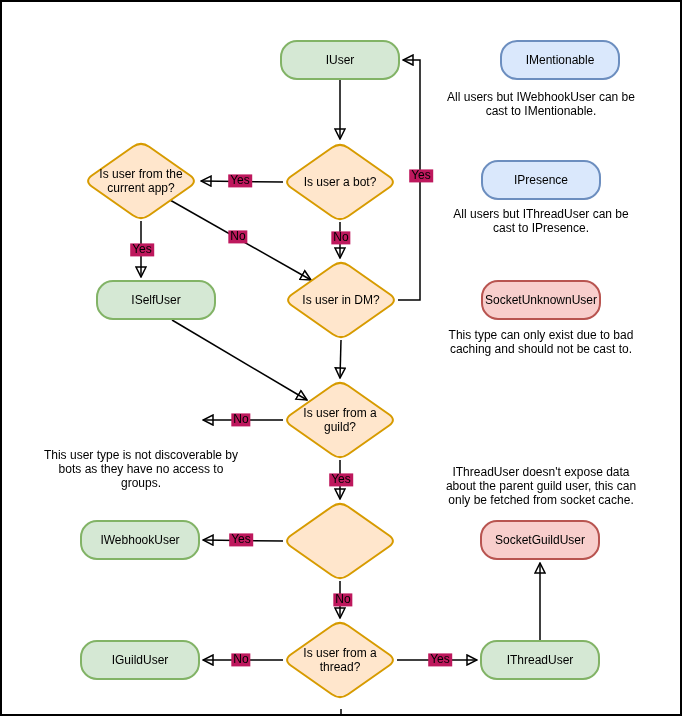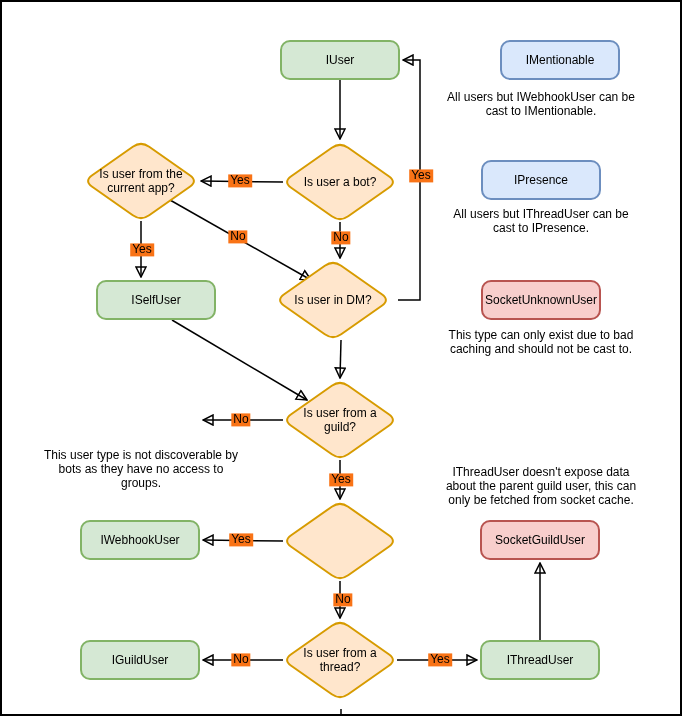--- a/index.html
+++ b/index.html
@@ -9,37 +9,37 @@
     overflow:hidden;
   }
   .frame {
     position:absolute; left:0; top:0; width:678px; height:712px;
     border:2px solid #000; pointer-events:none;
   }
   .edges { position:absolute; left:0; top:0; width:682px; height:722px; }
   .edges path { stroke:#000000; stroke-width:1.5; fill:none; }
   .node {
     position:absolute; width:120px; height:40px; box-sizing:border-box;
-    border:2px solid; border-radius:10px;
+    border:2px solid; border-radius:17px;
     display:flex; align-items:center; justify-content:center;
     text-align:center; white-space:nowrap;
   }
   .green { background:#d5e8d4; border-color:#82b366; }
   .blue  { background:#dae8fc; border-color:#6c8ebf; }
   .red   { background:#f8cecc; border-color:#b85450; }
   .diamond { position:absolute; width:114px; height:80px; }
   .diamond svg { position:absolute; left:0; top:0; overflow:visible; display:block; }
   .dshape { fill:#ffe6cc; stroke:#d79b00; stroke-width:2; }
   .dlabel {
     position:absolute; left:50%; top:50%; transform:translate(-50%,-50%);
     width:100px; text-align:center; line-height:1.18;
   }
   .elabel {
     position:absolute; transform:translate(-50%,-50%);
-    background:#f97316; padding:0 2px; line-height:1.1; white-space:nowrap;
+    background:#be185d; padding:0 2px; line-height:1.1; white-space:nowrap;
   }
   .note { position:absolute; text-align:center; line-height:1.18; }
 </style>
 </head>
 <body>
 
 <div class="canvas">
 
   <svg class="edges" xmlns="http://www.w3.org/2000/svg">
     <defs>
@@ -80,21 +80,21 @@
       <path class="dshape" d="M48.81 5.74 Q57 0 65.19 5.74 L105.81 34.26 Q114 40 105.81 45.74 L65.19 74.26 Q57 80 48.81 74.26 L8.19 45.74 Q0 40 8.19 34.26 Z"></path>
     </svg>
     <span class="dlabel">Is user from the current app?</span>
   </div>
   <div class="diamond" style="left:283px;top:142px">
     <svg width="114" height="80" viewBox="0 0 114 80">
       <path class="dshape" d="M48.81 5.74 Q57 0 65.19 5.74 L105.81 34.26 Q114 40 105.81 45.74 L65.19 74.26 Q57 80 48.81 74.26 L8.19 45.74 Q0 40 8.19 34.26 Z"></path>
     </svg>
     <span class="dlabel">Is user a bot?</span>
   </div>
-  <div class="diamond" style="left:276px;top:260px">
+  <div class="diamond" style="left:284px;top:260px">
     <svg width="114" height="80" viewBox="0 0 114 80">
       <path class="dshape" d="M48.81 5.74 Q57 0 65.19 5.74 L105.81 34.26 Q114 40 105.81 45.74 L65.19 74.26 Q57 80 48.81 74.26 L8.19 45.74 Q0 40 8.19 34.26 Z"></path>
     </svg>
     <span class="dlabel">Is user in DM?</span>
   </div>
   <div class="diamond" style="left:283px;top:380px">
     <svg width="114" height="80" viewBox="0 0 114 80">
       <path class="dshape" d="M48.81 5.74 Q57 0 65.19 5.74 L105.81 34.26 Q114 40 105.81 45.74 L65.19 74.26 Q57 80 48.81 74.26 L8.19 45.74 Q0 40 8.19 34.26 Z"></path>
     </svg>
     <span class="dlabel">Is user from a guild?</span>

